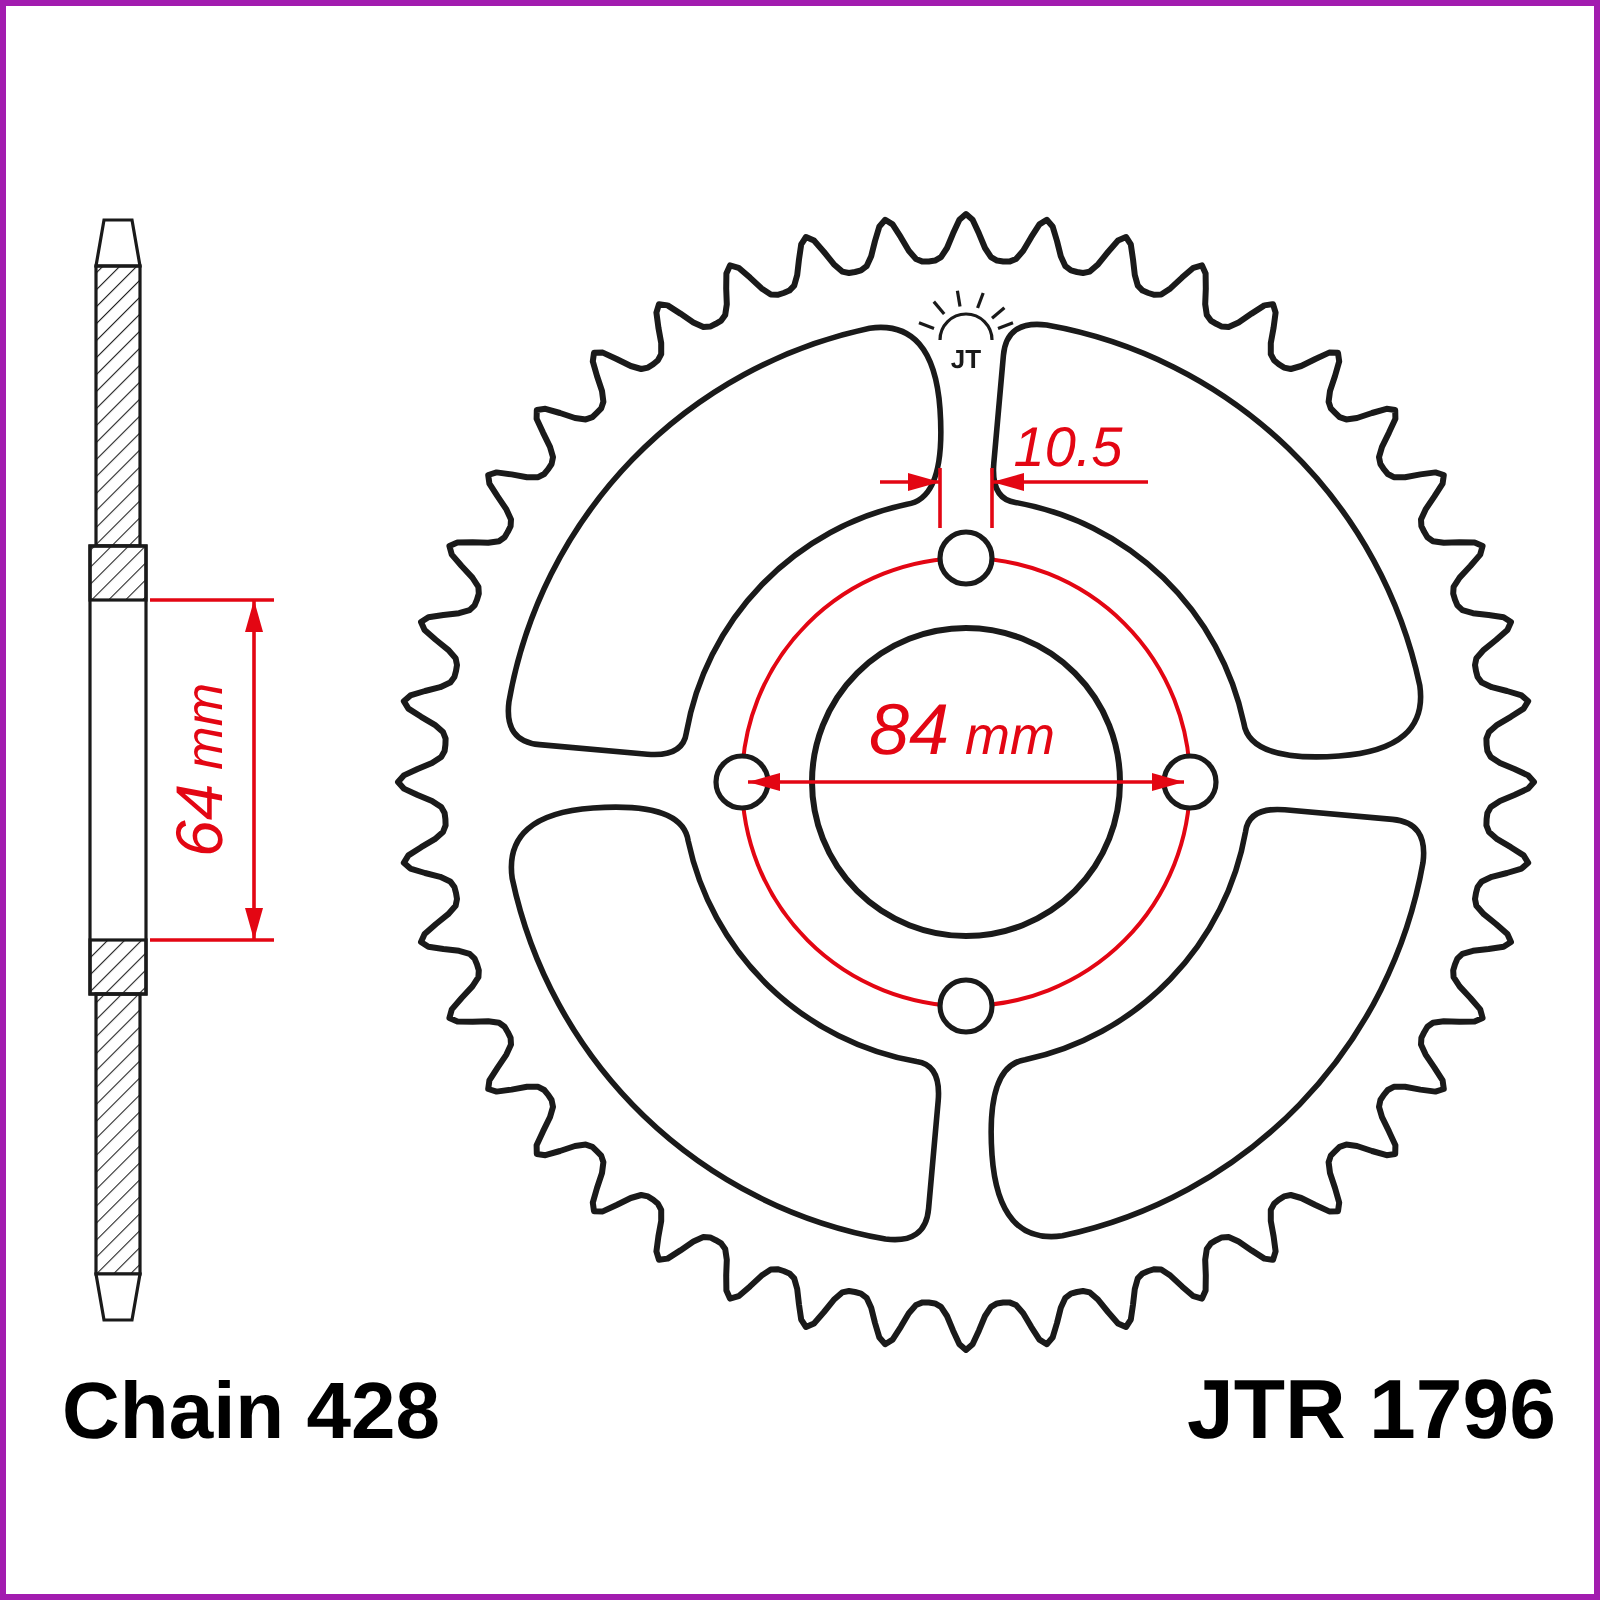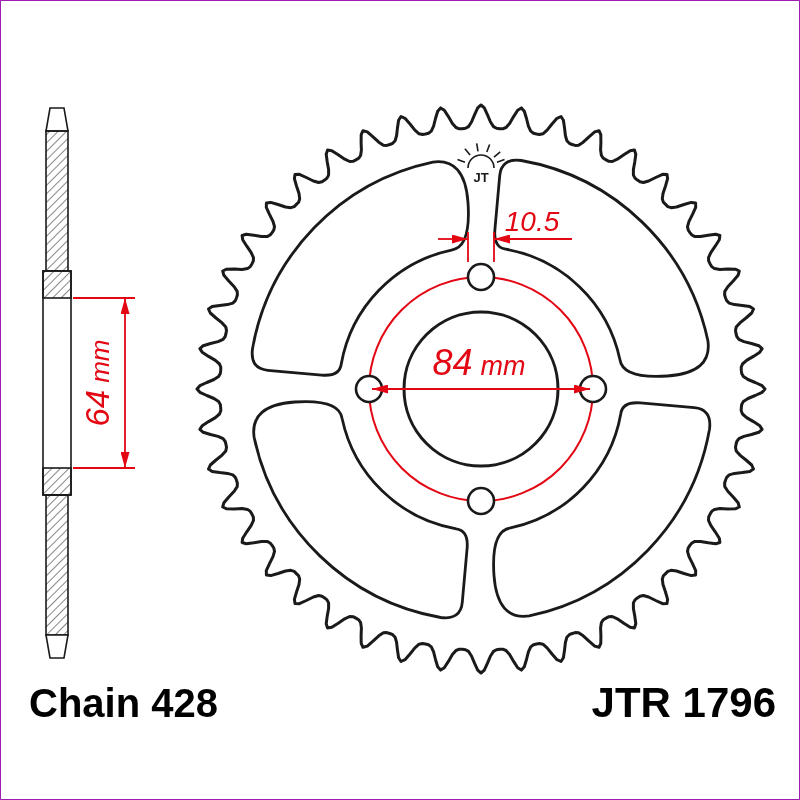--- a/index.html
+++ b/index.html
@@ -1,18 +1,18 @@
 <!DOCTYPE html>
 <html><head>
 <meta charset="utf-8">
 <style>
   html,body{margin:0;padding:0;background:#fff;}
   .stage{
     width:800px;height:800px;box-sizing:border-box;
-    border:1px solid #a21caf;background:#ffffff;position:relative;
+    border:3px solid #a21caf;background:#ffffff;position:relative;
     font-family:"Liberation Sans", sans-serif;
   }
   svg text{font-family:"Liberation Sans", sans-serif;}
   .dim-text{font-style:italic;}
 </style>
 </head>
 <body>
 
 <div class="stage">
 <svg width="800" height="800" viewBox="0 0 800 800">

